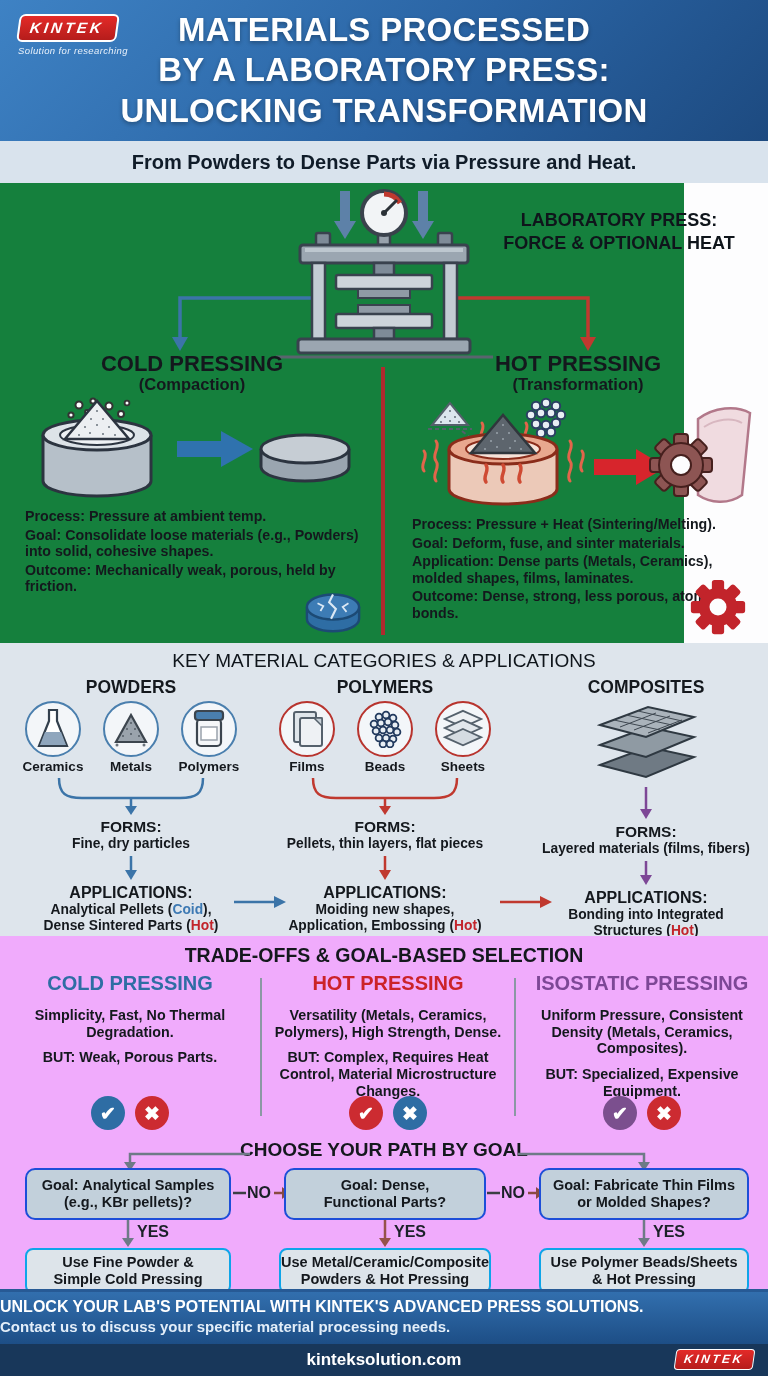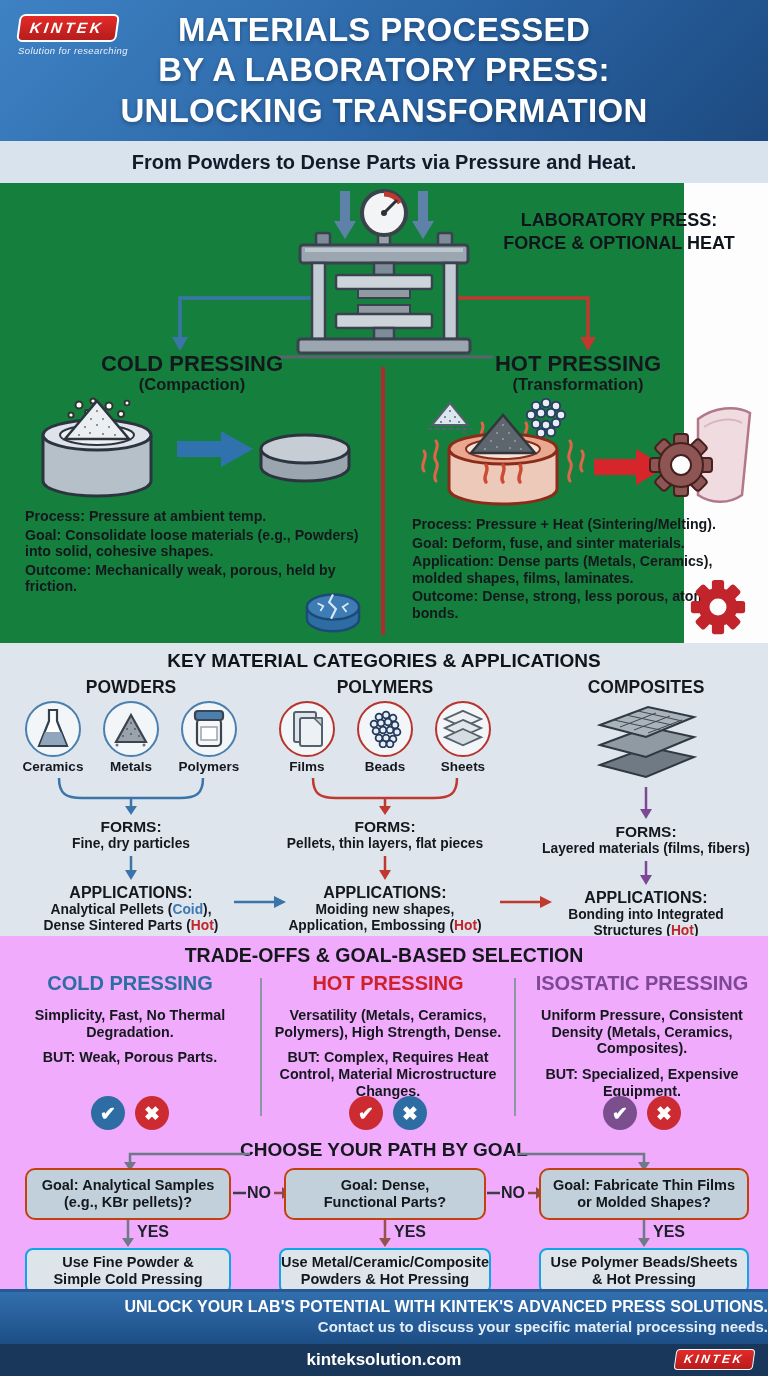--- a/index.html
+++ b/index.html
@@ -27,21 +27,21 @@
   .lab-label span{display:block;}
   .pcol{position:absolute;top:170px;width:364px;text-align:center;}
   .pcol .t1{font-size:22px;font-weight:bold;line-height:1;}
   .pcol .t2{font-size:16.5px;font-weight:bold;line-height:1.15;}
   .details{text-align:left;font-size:14.2px;font-weight:bold;line-height:1.17;margin-top:7px;
            padding-left:15px;padding-right:4px;}
   .d-row{margin-bottom:2px;}
   
   .sec2{position:absolute;left:0;top:643px;width:768px;height:293px;background:#dee5ec;}
   .sec2-title{position:absolute;left:0;top:7px;width:768px;text-align:center;
-              font-size:19px;font-weight:bold;color:#0f151b;}
+              font-size:19px;font-weight:normal;color:#0f151b;}
   .mcol{position:absolute;top:34px;text-align:center;}
   .mcol .mh{font-size:17.5px;font-weight:bold;height:24px;}
   .items{display:flex;justify-content:center;gap:6px;}
   .item{width:72px;display:flex;flex-direction:column;align-items:center;}
   .circ{width:56px;height:56px;border-radius:50%;background:#f3f6f9;display:flex;
         align-items:center;justify-content:center;box-sizing:border-box;}
   .circ.blue{border:2.5px solid #4a7fae;}
   .circ.red{border:2.5px solid #b8342e;}
   .ilabel{font-size:13.5px;font-weight:bold;margin-top:2px;}
   .forms-label{font-size:15.5px;font-weight:bold;margin-top:2px;}
@@ -57,31 +57,31 @@
   .tcol .tn{font-size:20px;font-weight:bold;height:26px;}
   .name-cold{color:#2e6da4;} .name-hot{color:#cc2229;} .name-iso{color:#7d4796;}
   .tcol .pros,.tcol .cons{font-size:14.3px;font-weight:bold;line-height:1.17;margin-top:9px;}
   .tdiv{position:absolute;top:42px;width:2px;height:138px;background:#8b98a4;}
   .badges{position:absolute;top:160px;display:flex;gap:10px;}
   .badge{width:34px;height:34px;border-radius:50%;display:flex;align-items:center;
          justify-content:center;color:#fff;font-size:19px;font-weight:bold;}
   .b-blue{background:#2e6da4;} .b-red{background:#cc2b31;} .b-purple{background:#7b4f8e;}
   .flow-title{position:absolute;left:0;top:203px;width:768px;text-align:center;
               font-size:19px;font-weight:bold;}
-  .qbox{position:absolute;top:232px;height:52px;background:#c2d0db;border:2px solid #c2410c;
+  .qbox{position:absolute;top:232px;height:52px;background:#c2d0db;border:2px solid #1d4ed8;
         border-radius:10px;box-sizing:border-box;display:flex;flex-direction:column;
         justify-content:center;text-align:center;font-size:14.5px;font-weight:bold;line-height:1.2;}
   .rbox{position:absolute;top:312px;height:46px;background:#dde4ea;border:2px solid #0ea5e9;
         border-radius:8px;box-sizing:border-box;display:flex;flex-direction:column;
         justify-content:center;text-align:center;font-size:14.5px;font-weight:bold;line-height:1.2;}
   .no-label,.yes-label{position:absolute;font-size:16px;font-weight:bold;color:#1b2128;}
   
   .footband{position:absolute;left:0;top:1289px;width:768px;height:55px;box-sizing:border-box;
             border-top:3px solid #275a95;background:linear-gradient(180deg,#326fae,#1d4e86);
-            text-align:right;color:#fff;}
+            text-align:left;color:#fff;}
   .foot1{font-size:16px;font-weight:bold;margin-top:6px;}
   .foot2{font-size:15px;font-weight:bold;color:#e3eef9;margin-top:2px;}
   .bottombar{position:absolute;left:0;top:1344px;width:768px;height:32px;background:#18375a;}
   .site{position:absolute;left:0;top:0;width:768px;text-align:center;line-height:32px;
         color:#fff;font-size:17px;font-weight:bold;}
   .logo-sm{position:absolute;right:14px;top:5px;background:linear-gradient(180deg,#e42a28,#b51d1c);
            color:#fff;font-weight:bold;font-style:italic;font-size:12px;letter-spacing:2.5px;
            padding:2px 9px 3px 8px;border:1.5px solid #fff;border-radius:4px;transform:skewX(-8deg);}
   svg{display:block;}
 </style>

